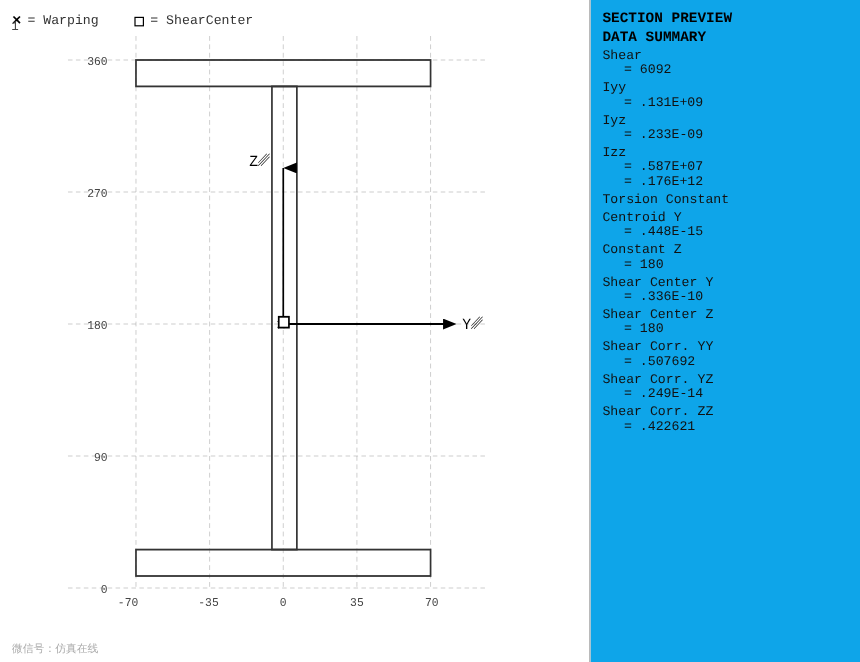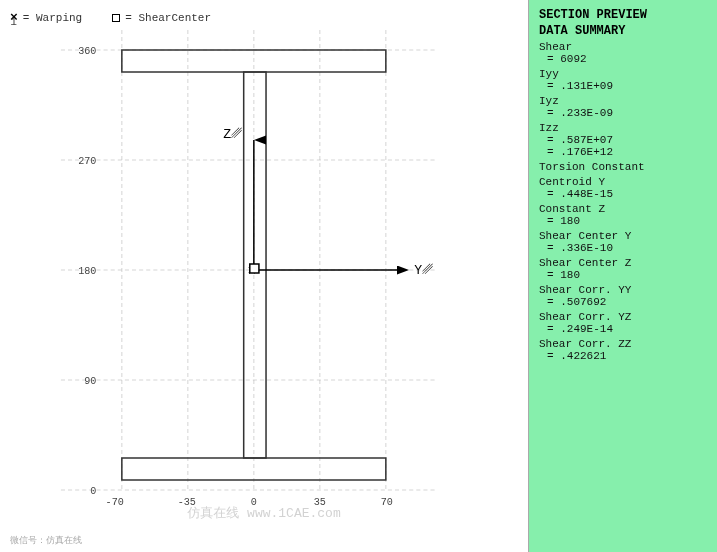--- a/index.html
+++ b/index.html
@@ -61,22 +61,22 @@
     
     #section-svg {
       position: absolute;
       top: 0; left: 0;
       width: 100%;
       height: 100%;
     }
 
     
     #data-panel {
-      width: 188px;
-      background: #86efac;
+      width: 225px;
+      background: #0ea5e9;
       padding: 8px 10px;
       overflow-y: auto;
       flex-shrink: 0;
     }
 
     .panel-title {
       font-size: 12px;
       font-weight: bold;
       color: #000;
       margin-bottom: 2px;
@@ -86,20 +86,21 @@
     .data-label {
       font-size: 11px;
       color: #111;
       margin-top: 3px;
     }
 
     .data-value {
       font-size: 11px;
       color: #111;
       padding-left: 8px;
+      margin-left: 10px;
     }
 
     
     #watermark {
       position: absolute;
       bottom: 30px;
       left: 50%;
       transform: translateX(-50%);
       font-size: 13px;
       color: rgba(180,180,180,0.6);
@@ -173,21 +174,20 @@
 
       <text x="95" y="494" font-size="10" font-family="Courier New" fill="#444" text-anchor="end">0</text>
       <text x="95" y="384" font-size="10" font-family="Courier New" fill="#444" text-anchor="end">90</text>
       <text x="95" y="274" font-size="10" font-family="Courier New" fill="#444" text-anchor="end">180</text>
       <text x="95" y="164" font-size="10" font-family="Courier New" fill="#444" text-anchor="end">270</text>
       <text x="95" y="54" font-size="10" font-family="Courier New" fill="#444" text-anchor="end">360</text>
 
       <text x="10" y="25" font-size="11" font-family="Courier New" fill="#444">1</text>
     </svg>
 
-    <div id="watermark">仿真在线 www.1CAE.com</div>
 
     <div style="position:absolute;bottom:5px;left:10px;font-size:9px;color:#aaa;">微信号：仿真在线</div>
   </div>
 
   <div id="data-panel">
     <div class="panel-title">SECTION PREVIEW</div>
     <div class="panel-title">DATA SUMMARY</div>
     <div id="data-rows-container">
     <div class="data-label">Shear</div>
         <div class="data-value">= 6092</div>

